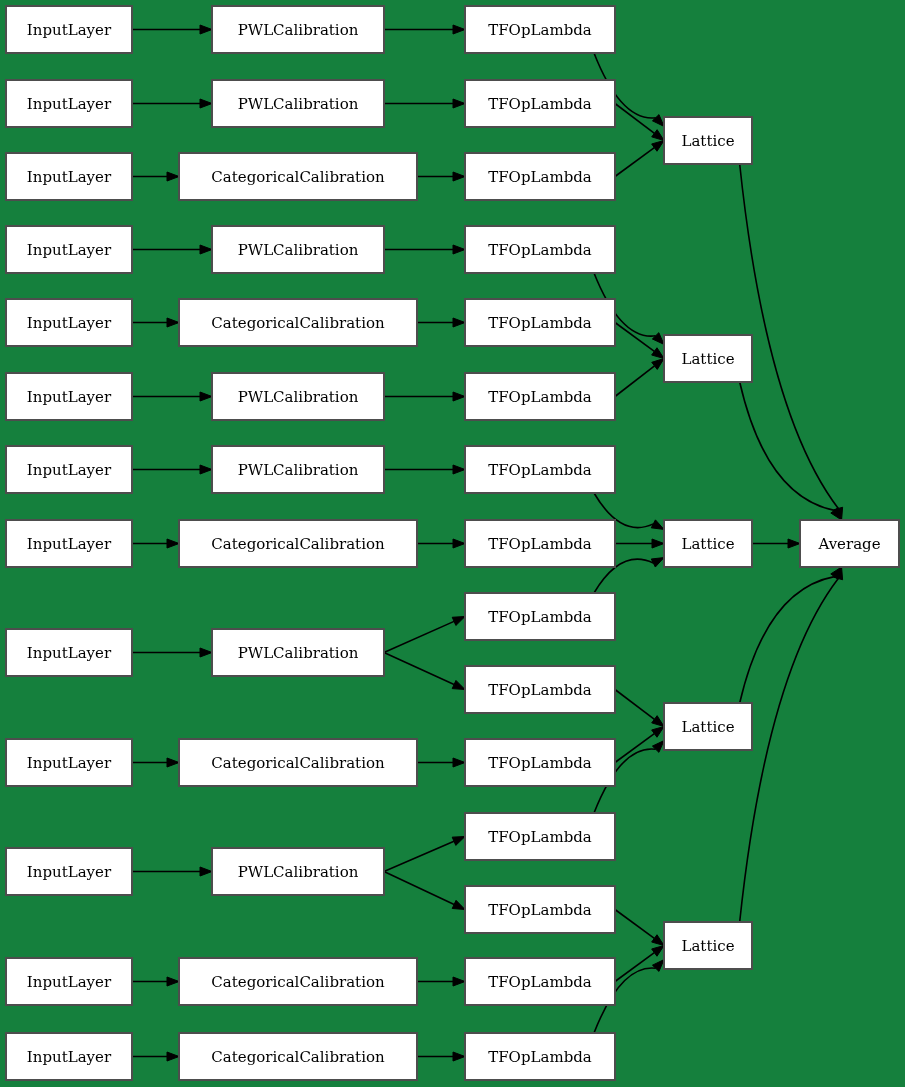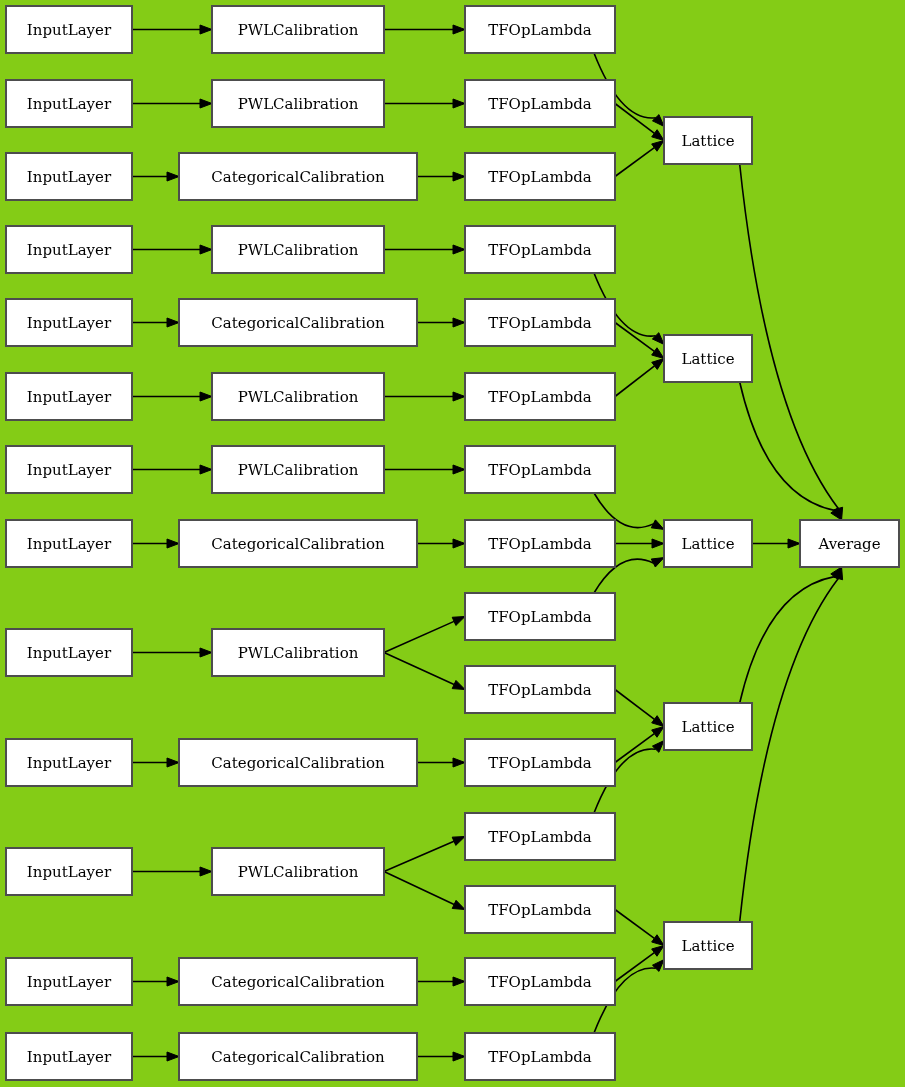--- a/index.html
+++ b/index.html
@@ -4,21 +4,21 @@
 <style>
   html, body {
     margin: 0;
     padding: 0;
     background: #ffffff;
   }
   #canvas {
     position: relative;
     width: 905px;
     height: 1087px;
-    background: #84cc16;
+    background: #15803d;
     font-family: "DejaVu Serif", "Liberation Serif", serif;
     overflow: hidden;
   }
   svg#graph {
     position: absolute;
     top: 0;
     left: 0;
     width: 905px;
     height: 1087px;
   }

